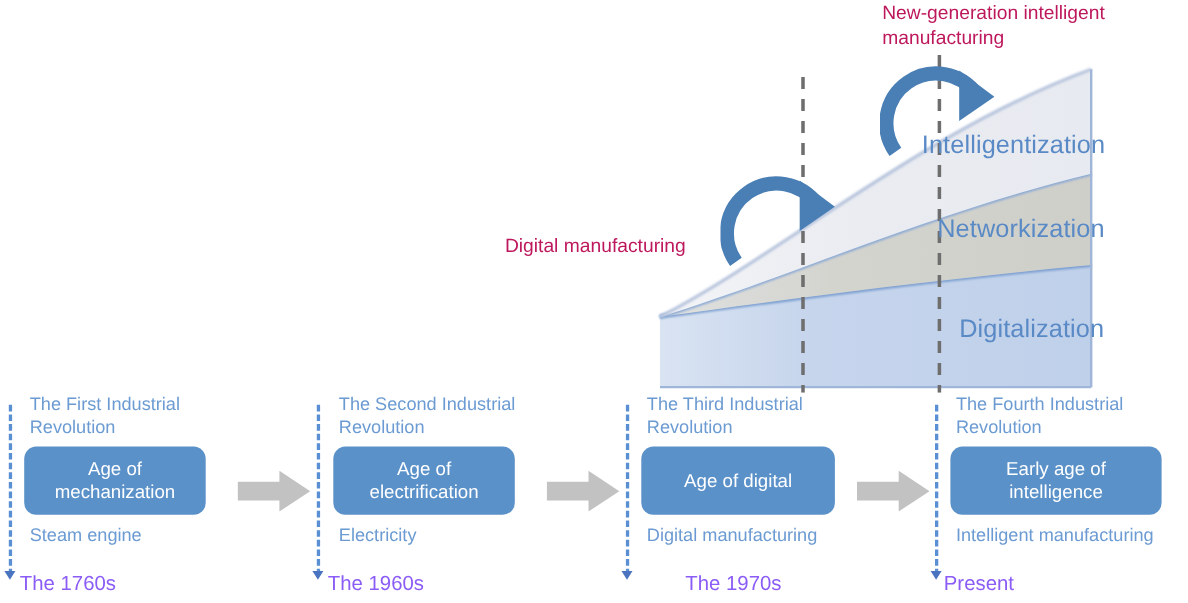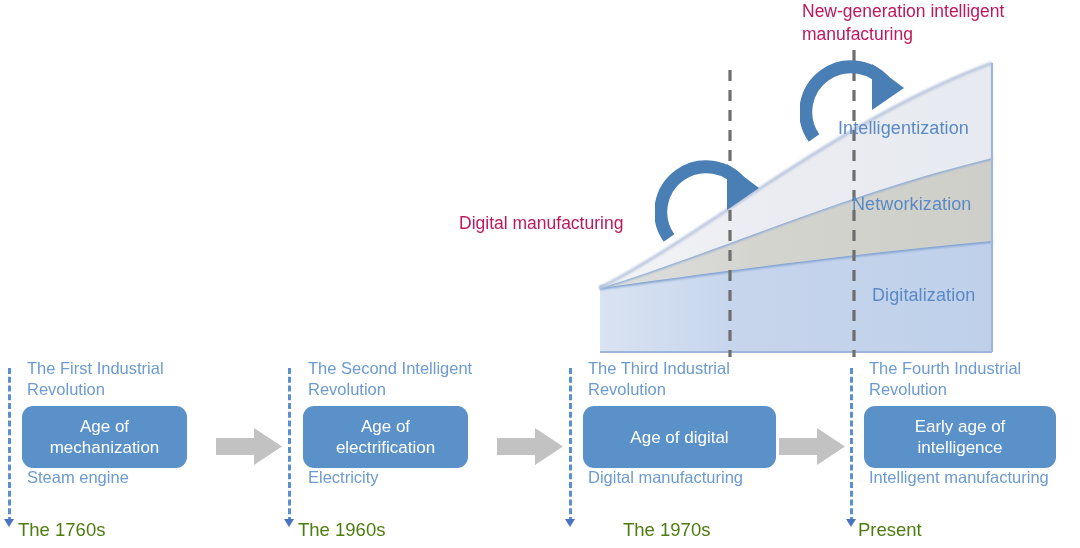--- a/index.html
+++ b/index.html
@@ -25,21 +25,21 @@
     left: 590px;
     top: 45px;
     width: 410px;
     height: 312px;
   }
   #chart-svg { display: block; }
 
   .band-label {
     position: absolute;
     color: #5a8ac6;
-    font-size: 18px;
+    font-size: 23px;
     white-space: nowrap;
     letter-spacing: 0.1px;
   }
   #label-intelligentization { left: 838px; top: 118px; }
   #label-networkization    { left: 852px; top: 194px; }
   #label-digitalization    { left: 872px; top: 285px; }
 
   
   .swoosh { position: absolute; }
   #swoosh-smart { left: 655px; top: 138px; }
@@ -89,27 +89,27 @@
     font-size: 17px;
     line-height: 1.25;
     display: flex;
     align-items: center;
     justify-content: center;
     text-align: center;
     margin-left: 0px;
     box-sizing: border-box;
     padding: 0 8px;
   }
-  #stage-col-2 .stage-box { width: 193px; }
+  #stage-col-2 .stage-box { width: 176px; }
   #stage-col-3 .stage-box { width: 192px; }
 
   .stage-keyword {
     color: #6b9bd2;
     font-size: 16.5px;
-    margin: 0 0 0 5px;
+    margin: 10px 0 0 5px;
     white-space: nowrap;
   }
 
   
   .gray-arrow {
     position: absolute;
     top: 428px;
     width: 66px;
     height: 37px;
   }
@@ -139,21 +139,21 @@
     border-top: 8px solid #4a73c0;
   }
   #axis-head-0 { left: 4px; }
   #axis-head-1 { left: 284px; }
   #axis-head-2 { left: 565px; }
   #axis-head-3 { left: 846px; }
 
   .axis-date {
     position: absolute;
     top: 519px;
-    color: #4d7c0f;
+    color: #8b5cf6;
     font-size: 18.5px;
     white-space: nowrap;
   }
   #axis-date-0 { left: 18px; }
   #axis-date-1 { left: 298px; }
   #axis-date-2 { left: 578px; margin-left: 45px; }
   #axis-date-3 { left: 858px; }
 </style>
 </head>
 <body>
@@ -228,21 +228,21 @@
     <path d="M 72,26 L 104,50 L 72,72 Z" fill="#4a7fb5"></path>
   </svg>
 
   <div class="stage-col" id="stage-col-0">
     <div class="stage-title">The First Industrial Revolution</div>
     <div class="stage-box">Age of mechanization</div>
     <div class="stage-keyword">Steam engine</div>
   </div>
 
   <div class="stage-col" id="stage-col-1">
-    <div class="stage-title">The Second Intelligent Revolution</div>
+    <div class="stage-title">The Second Industrial Revolution</div>
     <div class="stage-box">Age of electrification</div>
     <div class="stage-keyword">Electricity</div>
   </div>
 
   <div class="stage-col" id="stage-col-2">
     <div class="stage-title">The Third Industrial Revolution</div>
     <div class="stage-box">Age of digital</div>
     <div class="stage-keyword">Digital manufacturing</div>
   </div>
 

